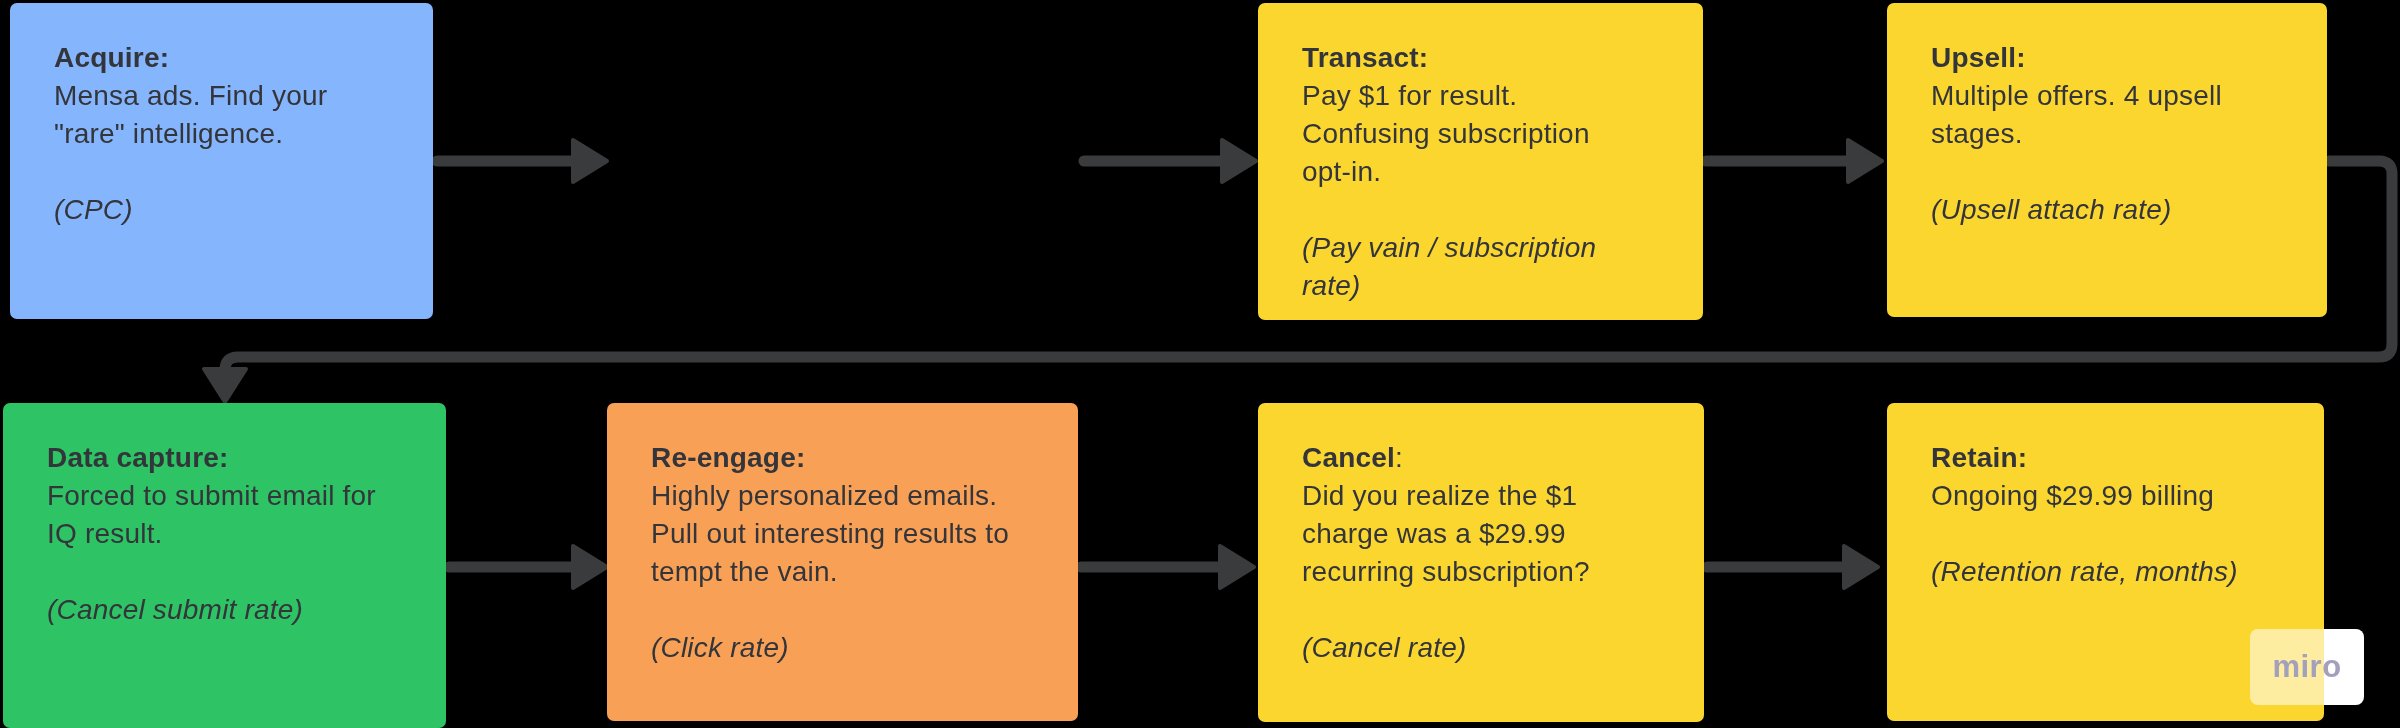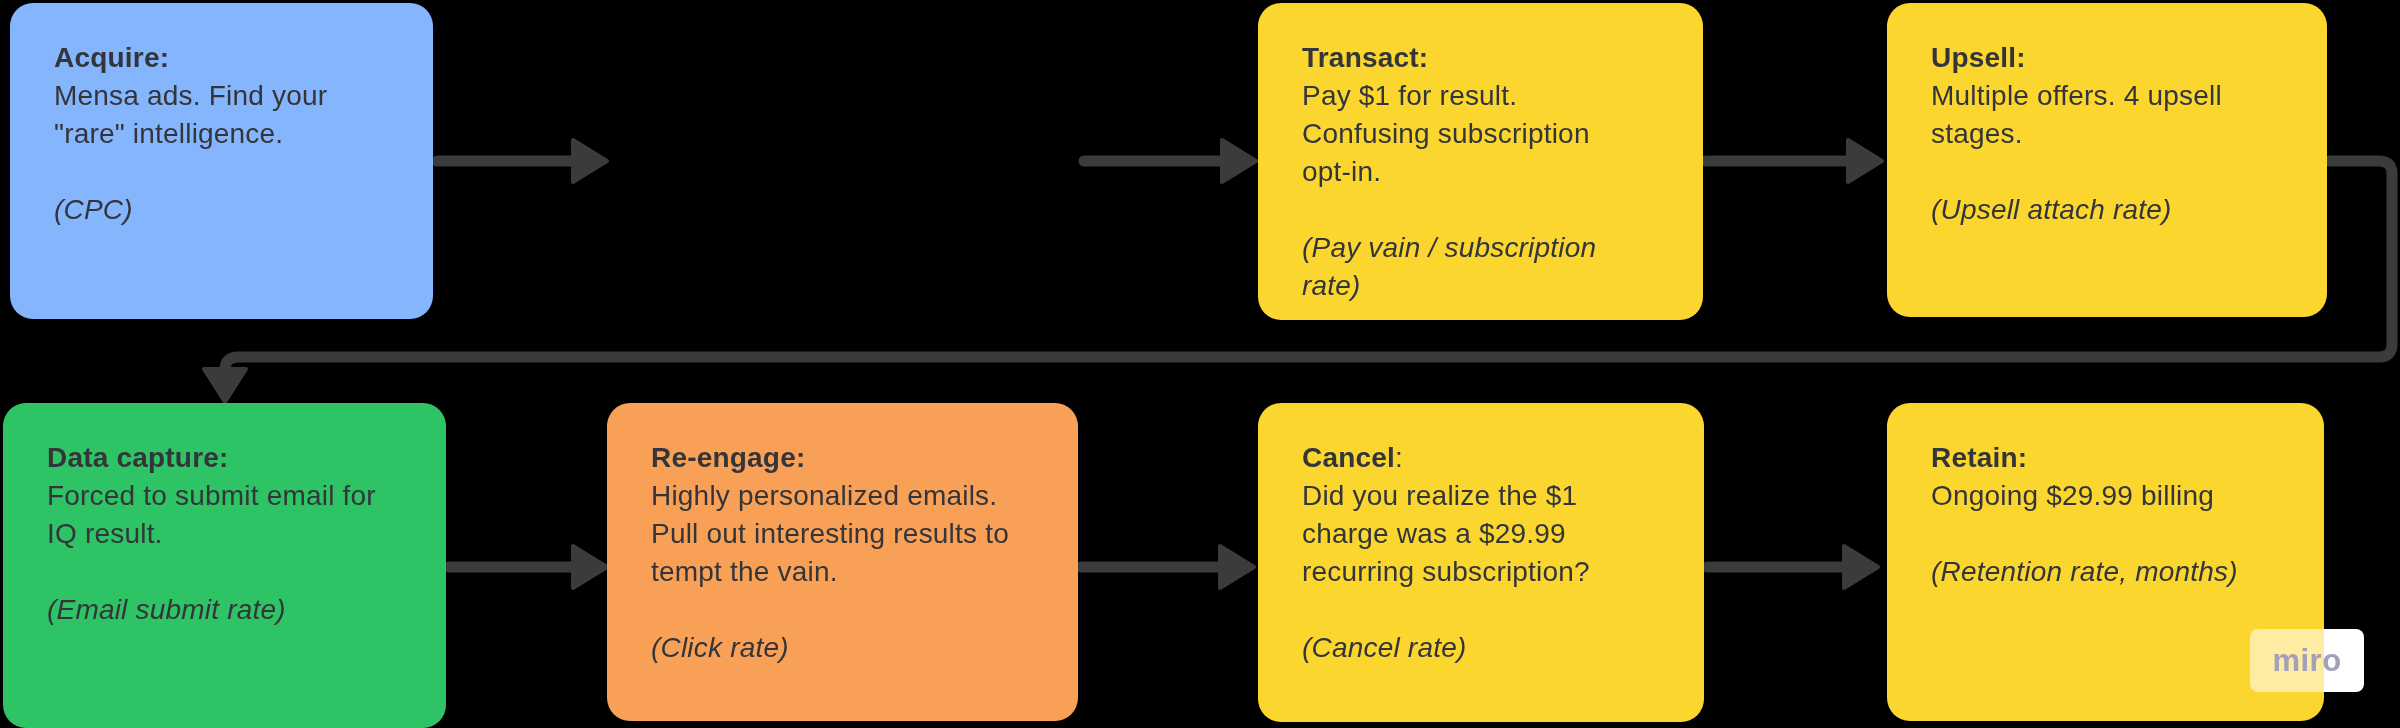--- a/index.html
+++ b/index.html
@@ -5,21 +5,21 @@
   html,body{margin:0;padding:0;background:#000;}
   #board{
     position:relative;
     width:2400px;height:728px;
     background:#000000;
     font-family:"Liberation Sans","DejaVu Sans",sans-serif;
     overflow:hidden;
   }
   .box{
     position:absolute;
-    border-radius:23px;
+    border-radius:7px;
     padding:36px 44px;
     box-sizing:border-box;
     font-size:28px;
     line-height:38px;
     color:#33353a;
     letter-spacing:0.2px;
   }
   .c-blue  {background:#85b5fc;}
   .c-orange{background:#f8a056;}
   .c-yellow{background:#fbd62f;}
@@ -42,21 +42,21 @@
   #arrows{position:absolute;left:0;top:0;}
   #arrows line, #arrows path{
     stroke:#3a3b3d;stroke-width:11;fill:none;stroke-linecap:round;
   }
   #arrows polygon{
     fill:#3a3b3d;stroke:#3a3b3d;stroke-width:4;stroke-linejoin:round;
   }
 
   .watermark{
     position:absolute;
-    left:2250px;top:629px;width:114px;height:63px;
+    left:2250px;top:629px;width:114px;height:76px;
     border-radius:8px;
     background:linear-gradient(90deg,
       rgba(255,255,255,0.55) 0px, rgba(255,255,255,0.55) 74px,
       #ffffff 74px, #ffffff 100%);
     display:flex;align-items:center;justify-content:center;
     font-size:31px;font-weight:700;letter-spacing:0.5px;
     color:#a2a0ba;
   }
 </style>
 </head>
@@ -116,21 +116,21 @@
     <div class="title"><span>Upsell:</span><span class="suffix"></span></div>
     <div class="body">Multiple offers. 4 upsell
 stages.</div>
     <div class="metric">(Upsell attach rate)</div>
   </div>
 
   <div class="box c-green b5">
     <div class="title"><span>Data capture:</span><span class="suffix"></span></div>
     <div class="body">Forced to submit email for
 IQ result.</div>
-    <div class="metric">(Email submit rate)</div>
+    <div class="metric">(Cancel submit rate)</div>
   </div>
 
   <div class="box c-orange b6">
     <div class="title"><span>Re-engage:</span><span class="suffix"></span></div>
     <div class="body">Highly personalized emails.
 Pull out interesting results to
 tempt the vain.</div>
     <div class="metric">(Click rate)</div>
   </div>
 

